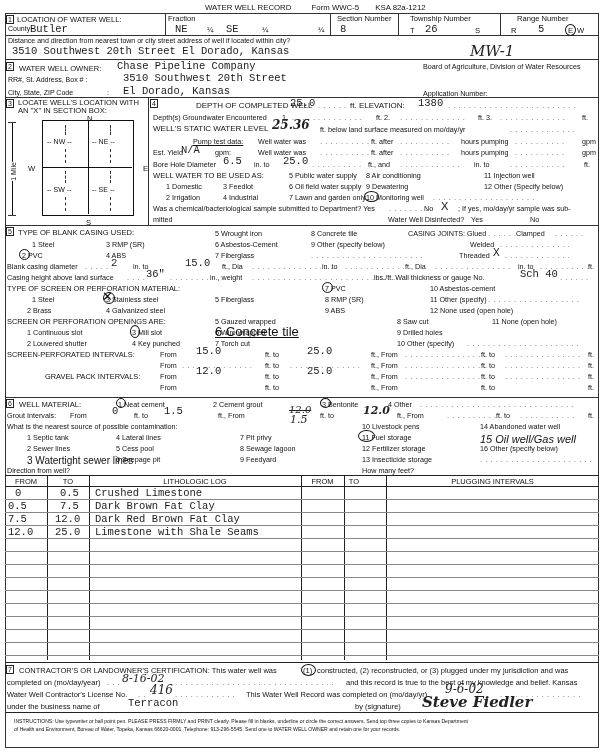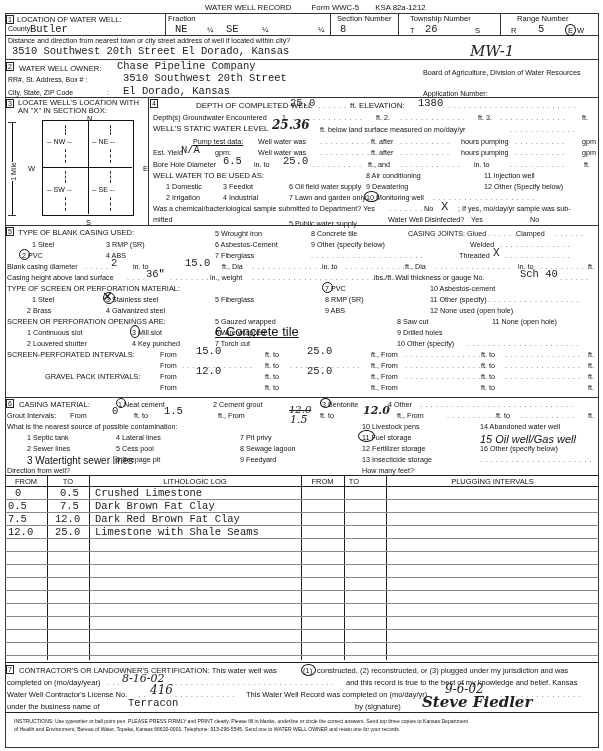--- a/index.html
+++ b/index.html
@@ -68,21 +68,21 @@
 
 <div class="hl" style="left:5px;top:59px;width:594px;"></div>
 <div class="boxnum" style="left:6px;top:62px;">2</div>
 <div class="abs" style="left:19px;top:64px;">WATER WELL OWNER:</div>
 <div class="abs mono" style="left:117px;top:60px;">Chase Pipeline Company</div>
 <div class="abs" style="left:8px;top:76px;font-size:7px;">RR#, St. Address, Box # :</div>
 <div class="abs mono" style="left:123px;top:72px;">3510 Southwest 20th Street</div>
 <div class="abs" style="left:8px;top:89px;font-size:7px;">City, State, ZIP Code</div>
 <div class="abs" style="left:107px;top:89px;font-size:7px;">:</div>
 <div class="abs mono" style="left:123px;top:85px;">El Dorado, Kansas</div>
-<div class="abs" style="left:423px;top:68px;font-size:7.2px;">Board of Agriculture, Division of Water Resources</div>
+<div class="abs" style="left:423px;top:62px;font-size:7.2px;">Board of Agriculture, Division of Water Resources</div>
 <div class="abs" style="left:423px;top:89px;font-size:7.2px;">Application Number:</div>
 
 <div class="hl" style="left:5px;top:97px;width:594px;"></div>
 <div class="vl" style="left:148px;top:97px;height:128px;"></div>
 
 <div class="boxnum" style="left:6px;top:99px;">3</div>
 <div class="abs" style="left:18px;top:99px;font-size:7.6px;line-height:8px;">
   <div>LOCATE WELL'S LOCATION WITH</div>
   <div>AN "X" IN SECTION BOX:</div>
 </div>
@@ -162,21 +162,21 @@
 <div class="abs" style="left:254px;top:160px;font-size:7.2px;">in. to</div>
 <div class="abs mono" style="left:283px;top:155px;">25.0</div>
 <div class="abs dots" style="left:312px;top:160px;">. . . . . . . . . .</div>
 <div class="abs" style="left:368px;top:160px;font-size:7.2px;">ft., and</div>
 <div class="abs dots" style="left:400px;top:160px;">. . . . . . . . . . . .</div>
 <div class="abs" style="left:474px;top:160px;font-size:7.2px;">in. to</div>
 <div class="abs dots" style="left:510px;top:160px;">. . . . . . . . . . .</div>
 <div class="abs" style="left:584px;top:160px;font-size:7.2px;">ft.</div>
 
 <div class="abs" style="left:153px;top:171px;font-size:7.6px;">WELL WATER TO BE USED AS:</div>
-<div class="abs" style="left:289px;top:171px;font-size:7.2px;margin-top:48px;">5 Public water supply</div>
+<div class="abs" style="left:289px;top:171px;font-size:7.2px;">5 Public water supply</div>
 <div class="abs" style="left:366px;top:171px;font-size:7.2px;">8 Air conditioning</div>
 <div class="abs" style="left:484px;top:171px;font-size:7.2px;">11 Injection well</div>
 
 <div class="abs" style="left:166px;top:182px;font-size:7.2px;">1 Domestic</div>
 <div class="abs" style="left:223px;top:182px;font-size:7.2px;">3 Feedlot</div>
 <div class="abs" style="left:289px;top:182px;font-size:7.2px;">6 Oil field water supply</div>
 <div class="abs" style="left:366px;top:182px;font-size:7.2px;">9 Dewatering</div>
 <div class="abs" style="left:484px;top:182px;font-size:7.2px;">12 Other (Specify below)</div>
 
 <div class="abs" style="left:166px;top:193px;font-size:7.2px;">2 Irrigation</div>
@@ -317,21 +317,21 @@
 <div class="abs" style="left:588px;top:372px;font-size:7.2px;">ft.</div>
 
 <div class="abs" style="left:160px;top:383px;font-size:7.2px;">From</div>
 <div class="abs" style="left:265px;top:383px;font-size:7.2px;">ft. to</div>
 <div class="abs" style="left:371px;top:383px;font-size:7.2px;">ft., From</div>
 <div class="abs" style="left:481px;top:383px;font-size:7.2px;">ft. to</div>
 <div class="abs" style="left:588px;top:383px;font-size:7.2px;">ft.</div>
 
 <div class="hl" style="left:5px;top:397px;width:594px;"></div>
 <div class="boxnum" style="left:6px;top:399px;">6</div>
-<div class="abs" style="left:19px;top:400px;font-size:7.6px;">CASING MATERIAL:</div>
+<div class="abs" style="left:19px;top:400px;font-size:7.6px;">WELL MATERIAL:</div>
 <div class="abs" style="left:118px;top:400px;font-size:7.2px;">1 Neat cement</div>
 <div class="circ" style="left:116px;top:398px;width:10px;height:10px;"></div>
 <div class="abs" style="left:213px;top:400px;font-size:7.2px;">2 Cement grout</div>
 <div class="abs" style="left:322px;top:400px;font-size:7.2px;">3 Bentonite</div>
 <div class="circ" style="left:320px;top:398px;width:11px;height:10px;"></div>
 <div class="abs" style="left:388px;top:400px;font-size:7.2px;">4 Other</div>
 <div class="abs dots" style="left:420px;top:400px;">. . . . . . . . . . . . . . . . . . . . . . . . . . . . . .</div>
 
 <div class="abs" style="left:7px;top:411px;font-size:7.2px;">Grout Intervals:</div>
 <div class="abs" style="left:70px;top:411px;font-size:7.2px;">From</div>

